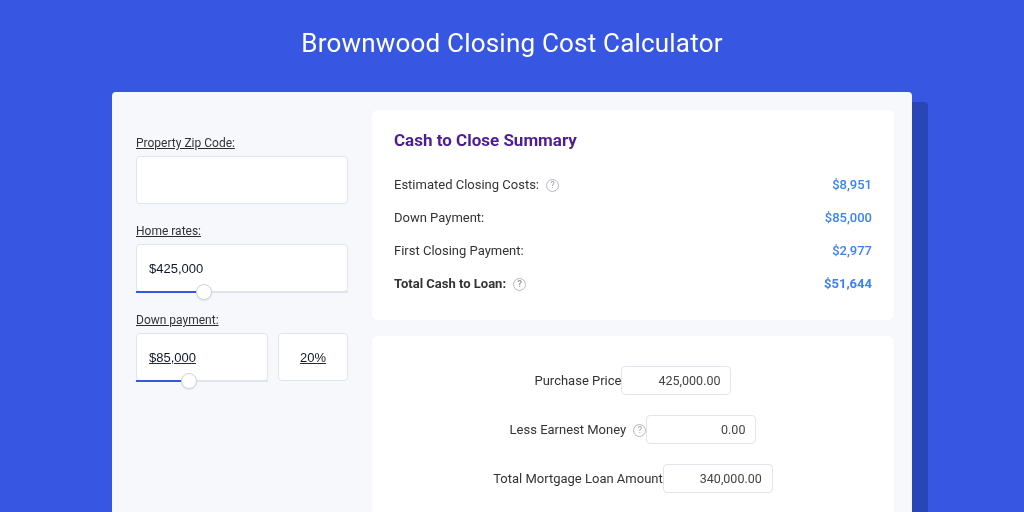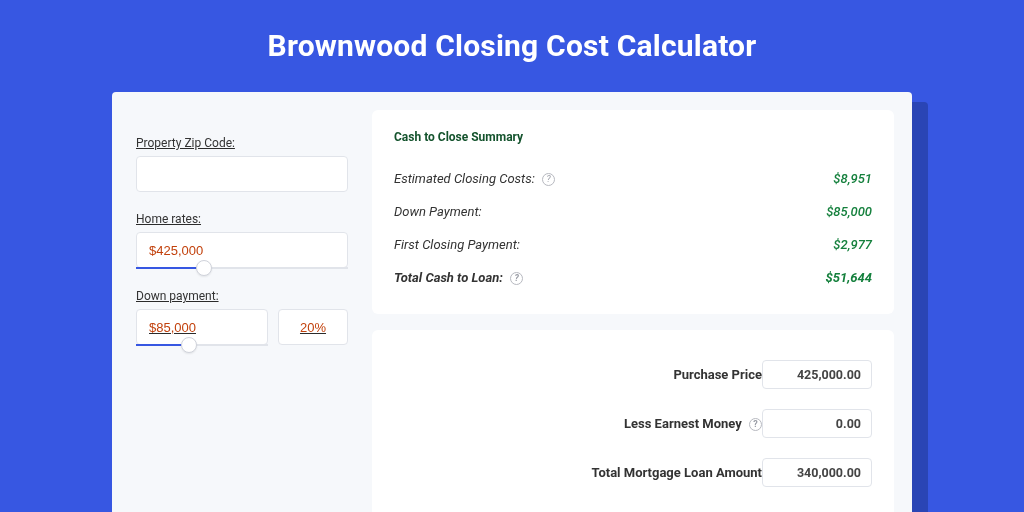--- a/index.html
+++ b/index.html
@@ -5,22 +5,22 @@
   * { box-sizing: border-box; margin: 0; padding: 0; }
   html, body { width: 1024px; height: 512px; overflow: hidden; }
   body {
     font-family: -apple-system, BlinkMacSystemFont, "Segoe UI", Roboto, Arial, sans-serif;
     background: #3757e2;
     color: #2b2b2b;
   }
   .page-title {
     text-align: center;
     color: #fff;
-    font-weight: 700;
-    font-size: 30px;
+    font-weight: 400;
+    font-size: 26px;
     padding: 28px 12px 24px;
     letter-spacing: 0.2px;
   }
   .card-shadow {
     position: absolute;
     left: 128px;
     top: 102px;
     width: 800px;
     height: 460px;
     background: #2a45b5;
@@ -46,35 +46,34 @@
     flex: 1;
     padding: 18px 18px 18px 0;
   }
   .summary {
     background: #fff;
     border-radius: 6px;
     padding: 20px 22px;
     margin-bottom: 16px;
   }
   .summary h3, .worksheet h3 {
-    font-size: 12px;
+    font-size: 17px;
     font-weight: 700;
     margin-bottom: 18px;
-    color: #14532d;
+    color: #4c1d95;
   }
   .row {
     display: flex;
     justify-content: space-between;
     align-items: center;
     font-size: 13px;
     padding: 9px 0;
-    font-style: italic;
   }
   .row .lbl { color: #333; }
-  .row .val { color: #15803d; font-weight: 500; }
+  .row .val { color: #3b82f6; font-weight: 500; }
   .row.total .lbl, .row.total .val { font-weight: 700; }
   .help {
     display: inline-flex;
     align-items: center;
     justify-content: center;
     width: 13px; height: 13px;
     border: 1px solid #b7b9c0;
     border-radius: 50%;
     font-size: 9px;
     color: #9a9da6;
@@ -83,25 +82,24 @@
     vertical-align: middle;
     cursor: help;
   }
   .worksheet {
     background: #fff;
     border-radius: 6px;
     padding: 20px 22px;
   }
   .wrow {
     display: flex;
-    justify-content: flex-end;
+    justify-content: center;
     align-items: center;
     font-size: 13px;
     padding: 10px 0;
-    font-weight: bold;
   }
   .wrow .wlbl { color: #333; }
   .wval-box {
     min-width: 110px;
     text-align: right;
     font-size: 12.5px;
     color: #444;
     background: #fff;
     border: 1px solid #e1e4ea;
     border-radius: 4px;
@@ -109,27 +107,27 @@
   }
   
   .flabel {
     display: block;
     font-size: 12px;
     color: #333;
     margin-bottom: 6px;
   }
   .finput {
     width: 100%;
-    height: 36px;
+    height: 48px;
     background: #fff;
     border: 1px solid #e1e4ea;
     border-radius: 4px;
     font-size: 13px;
     padding: 0 12px;
-    color: #c2410c;
+    color: #0f172a;
     outline: none;
   }
   .fgroup { margin-bottom: 20px; text-decoration: underline; }
   .slider-track {
     position: relative;
     height: 2px;
     background: #e1e4ea;
     margin-top: -1px;
   }
   .slider-fill {

